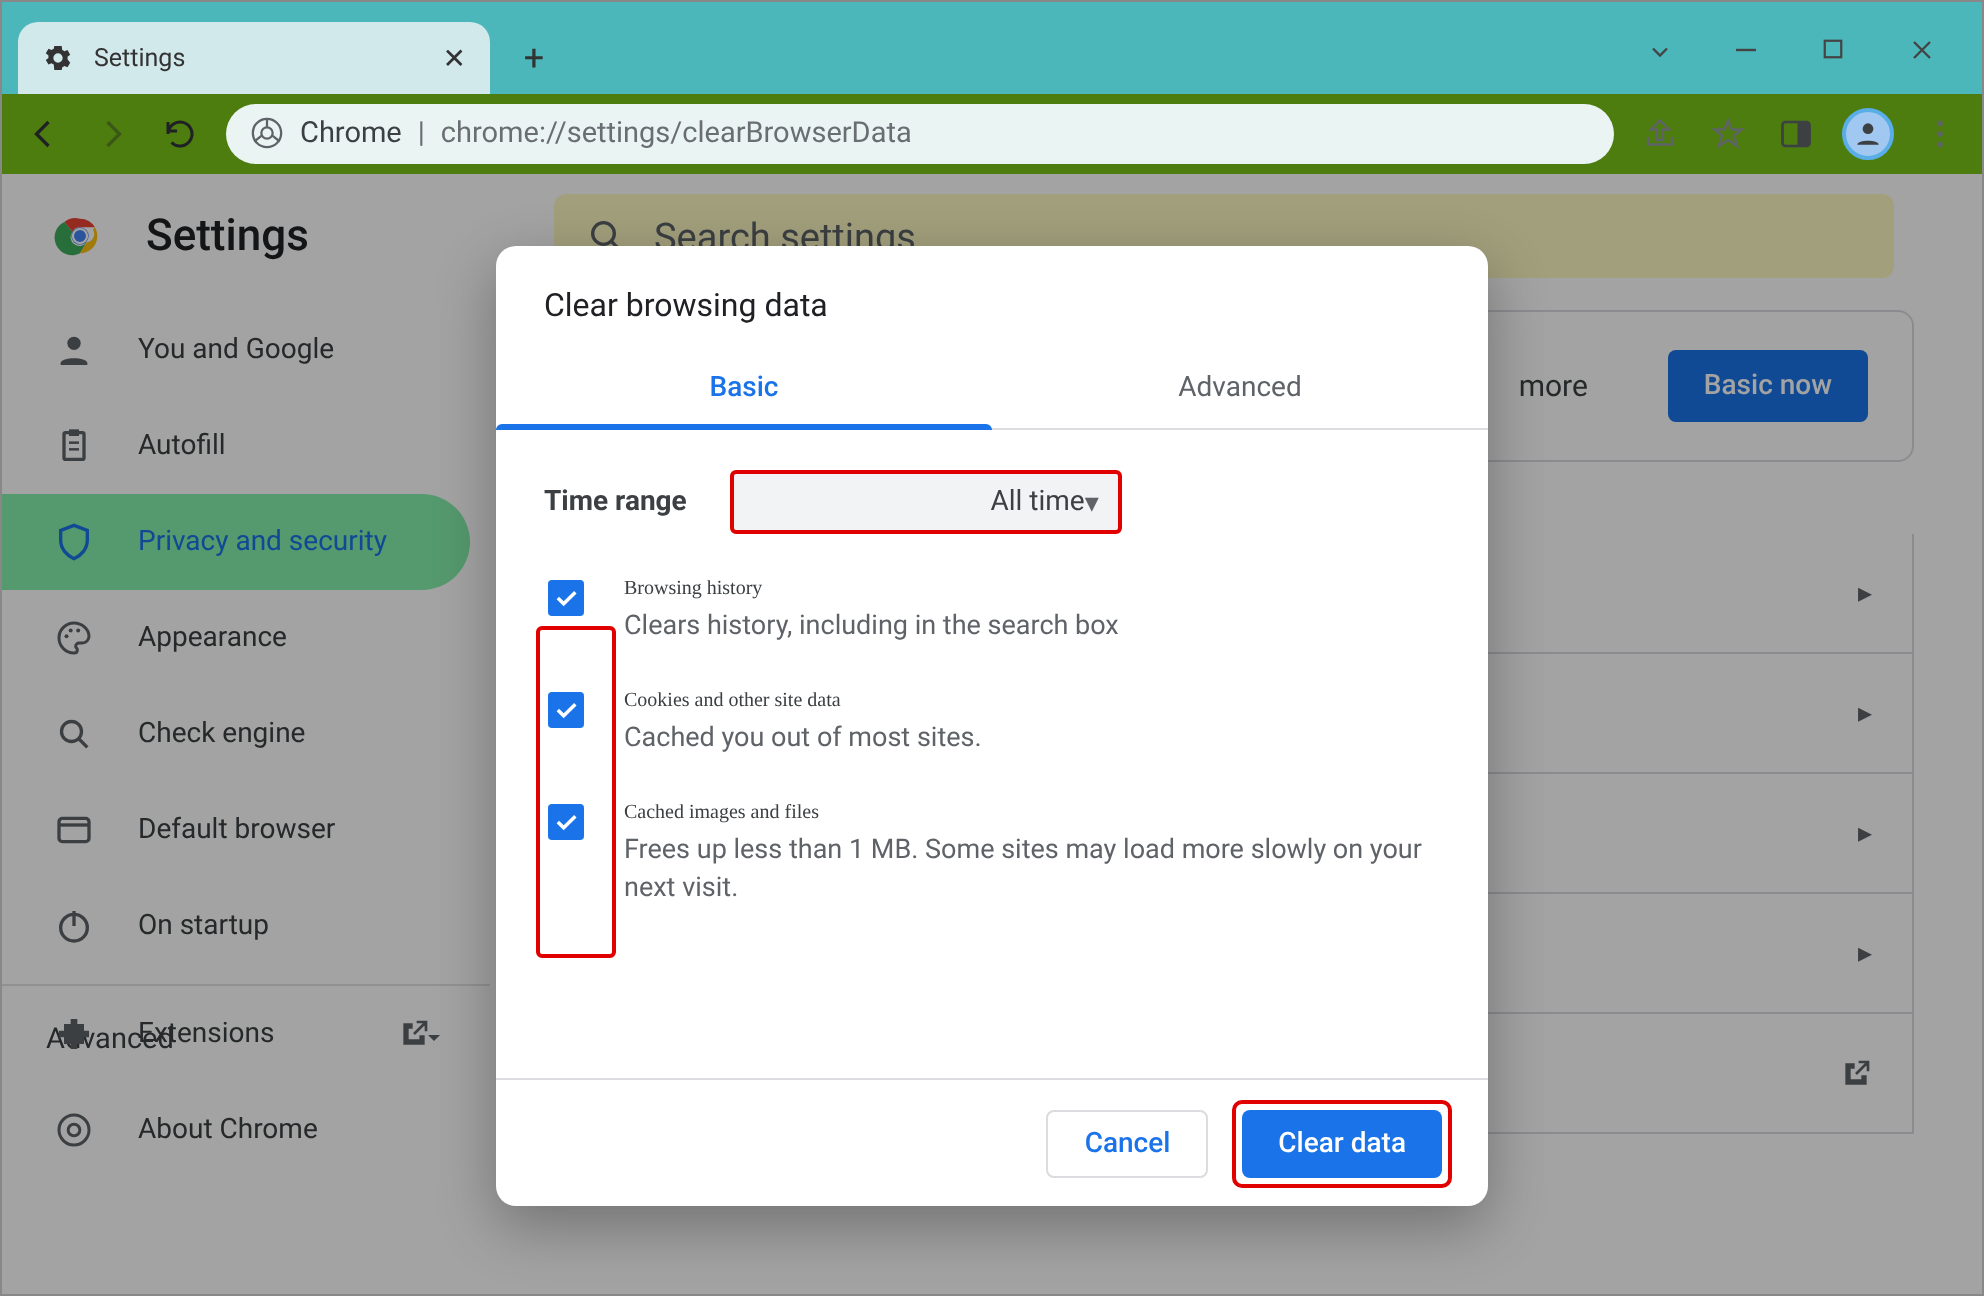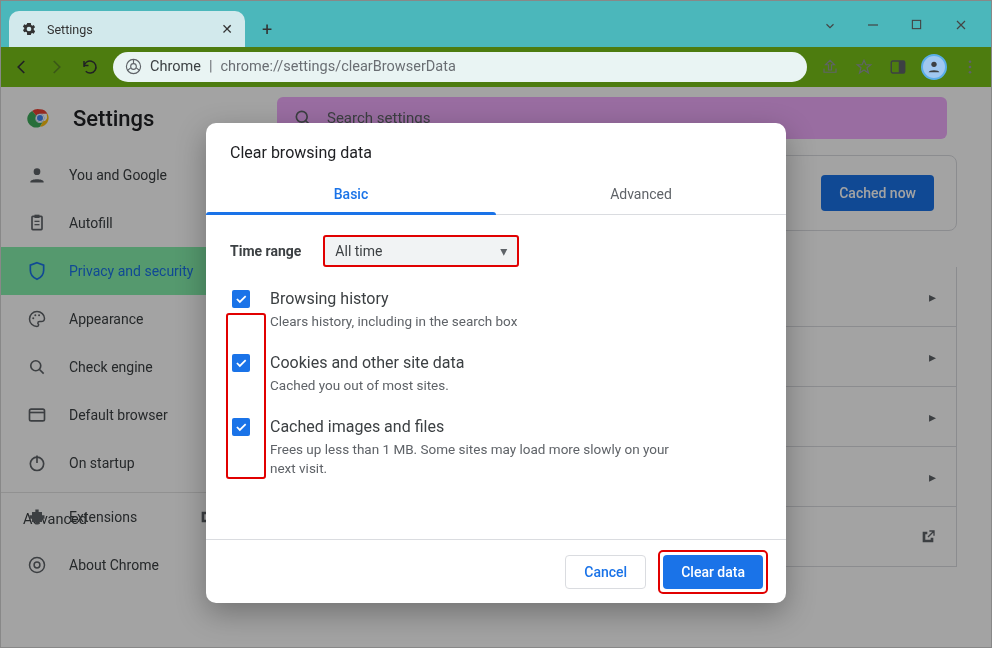--- a/index.html
+++ b/index.html
@@ -21,21 +21,21 @@
 .omni { flex: 1; height: 30px; background: #e9f4f3; border-radius: 20px; display: flex; align-items: center; padding: 0 12px; gap: 8px; font-size: 14.5px; color: #3c4043; }
 .omni .muted { color: #6a6e73; }
 .urlbar .right-ico { width: 22px; height: 22px; display: flex; align-items: center; justify-content: center; color: #4a4a4a; }
 .avatar { width: 26px; height: 26px; border-radius: 50%; background: #a0c8f0; border: 2px solid #5aaee8; display:flex; align-items:center; justify-content:center; }
 
 
 .page { position: absolute; top: 86px; left: 0; right: 0; bottom: 0; background: #fff; }
 .page-header { display: flex; align-items: center; height: 62px; padding-left: 26px; gap: 20px; }
 .page-header .logo { width: 26px; height: 26px; }
 .page-header h1 { font-size: 22px; color: #202124; font-weight: 500; }
-.search-settings { position: absolute; left: 276px; top: 10px; width: 670px; height: 42px; background: #f0abfc; border-radius: 6px; display: flex; align-items: center; padding: 0 16px; gap: 14px; color: #5f6368; font-size: 15px; }
+.search-settings { position: absolute; left: 276px; top: 10px; width: 670px; height: 42px; background: #fef9c3; border-radius: 6px; display: flex; align-items: center; padding: 0 16px; gap: 14px; color: #5f6368; font-size: 19px; }
 
 .sidebar { position: absolute; left: 0; top: 64px; width: 244px; }
 .side-item { height: 48px; display: flex; align-items: center; padding-left: 26px; gap: 22px; font-size: 14px; color: #3c4043; border-radius: 0 24px 24px 0; margin-right: 10px; }
 .side-item.active { background: #86efac; color: #1a73e8; }
 .side-item .ico { width: 20px; height: 20px; display: flex; align-items: center; justify-content: center; color: #5f6368; }
 .side-item.active .ico { color: #1a73e8; }
 .side-adv { height: 48px; display: flex; align-items: center; justify-content: space-between; padding: 0 22px 0 22px; font-size: 14.5px; color: #3c4043; margin-top: 8px; }
 .side-bottom { position: absolute; top: 405px; left: 0; width: 244px; border-top: 1px solid #e3e3e3; }
 .side-bottom .side-item { position: relative; }
 .ext-ico { position: absolute; right: 20px; }
@@ -46,39 +46,39 @@
 .check-now { margin-left: 40px; background: #1a73e8; color: #fff; border: none; border-radius: 4px; padding: 10px 18px; font-size: 14px; font-weight: 500; }
 .list-row { border: 1px solid #dadce0; border-top: none; height: 60px; display: flex; align-items: center; padding: 0 20px; font-size: 14px; color: #3c4043; }
 .list-row:first-of-type { border-radius: 8px 8px 0 0; border-top: 1px solid #dadce0; }
 .list-row .arrow { margin-left: auto; color: #5f6368; }
 .list-row .sub { font-size: 13px; color: #5f6368; }
 .list-row .txt { display: flex; flex-direction: column; gap: 4px; }
 .list-row .icobox { width: 40px; }
 
 
 .overlay { position: absolute; inset: 0; background: rgba(0,0,0,0.36); display:flex; justify-content:center; padding-top: 36px; }
-.dialog { width: 580px; height: 480px; background: #fff; border-radius: 10px; box-shadow: 0 10px 30px rgba(0,0,0,.3); display: flex; flex-direction: column; position: relative; }
+.dialog { width: 496px; height: 480px; background: #fff; border-radius: 10px; box-shadow: 0 10px 30px rgba(0,0,0,.3); display: flex; flex-direction: column; position: relative; }
 .dialog h2 { font-size: 16px; font-weight: 400; color: #202124; padding: 20px 24px 12px; }
 .tabs { display: flex; border-bottom: 1px solid #dadce0; }
 .tabrow { flex: 1; text-align: center; font-size: 14px; padding: 12px 0; color: #5f6368; position: relative; }
 .tabrow.active { color: #1a73e8; font-weight: 500; }
 .tabrow.active::after { content: ""; position: absolute; left: 0; right: 0; bottom: -1px; height: 3px; background: #1a73e8; border-radius: 3px 3px 0 0; }
 
 .form-body { padding: 20px 24px; flex: 1; }
 .time-row { display: flex; align-items: center; gap: 22px; margin-bottom: 22px; }
 .time-row label { font-size: 14px; color: #3c4043; font-weight: bold; }
-.select { width: 196px; height: 32px; border: 2.5px solid #e10000; border-radius: 3px; background: #f1f3f4; display: flex; align-items: center; padding: 0 10px; font-size: 14px; color: #3c4043; justify-content: space-between; }
+.select { width: 196px; height: 32px; border: 2.5px solid #e10000; border-radius: 3px; background: #f1f3f4; display: flex; align-items: center; padding: 0 10px; font-size: 14px; color: #3c4043; justify-content: flex-end; }
 .select .tri { color: #5f6368; }
 
 .check-col-hl { position: absolute; left: 20px; top: 190px; width: 40px; height: 166px; border: 2.5px solid #e10000; border-radius: 3px; }
 
 .opt { display: flex; gap: 20px; margin-bottom: 22px; }
 .opt .cb { width: 18px; height: 18px; background: #1a73e8; border-radius: 2px; display: flex; align-items: center; justify-content: center; margin-left: 2px; margin-top: 1px; flex-shrink: 0; }
 .opt .cb svg { width: 14px; height: 14px; }
-.opt .txt .t { font-size: 16px; color: #3c4043; margin-bottom: 4px; }
+.opt .txt .t { font-size: 10px; color: #3c4043; margin-bottom: 4px; font-family: Liberation Serif, serif; }
 .opt .txt .d { font-size: 13.5px; color: #5f6368; line-height: 1.4; max-width: 410px; }
 
 .dialog-actions { border-top: 1px solid #dadce0; height: 64px; display: flex; align-items: center; justify-content: flex-end; gap: 12px; padding: 0 18px; }
 .btn-cancel { background: #fff; border: 1px solid #dadce0; color: #1a73e8; font-size: 14px; padding: 8px 18px; border-radius: 4px; font-weight: 500; }
 .btn-clear-wrap { border: 2.5px solid #e10000; border-radius: 5px; padding: 3px; text-decoration: underline; }
 .btn-clear2 { background: #1a73e8; color: #fff; font-size: 14px; padding: 9px 18px; border-radius: 4px; border: none; font-weight: 500; }
 
 .scroll-track { position: absolute; right: 1px; top: 86px; bottom: 1px; width: 16px; background: #f4f4f4; }
 
 svg { display: block; }
@@ -307,21 +307,21 @@
             <circle cx="12" cy="12" r="3.5" fill="none" stroke="#5f6368" stroke-width="1.8"></circle>
           </svg>
         </span>
         <span>About Chrome</span>
       </div>
   </div>
 
   <div class="content">
     <div class="card-top">
       <span class="more">more</span>
-      <button class="check-now">Cached now</button>
+      <button class="check-now">Basic now</button>
     </div>
     <div style="height:36px"></div>
     <div class="list-row">
         <span class="arrow">▸</span>
       </div>
     <div class="list-row">
         <span class="arrow">▸</span>
       </div>
     <div class="list-row">
         <div class="txt">

